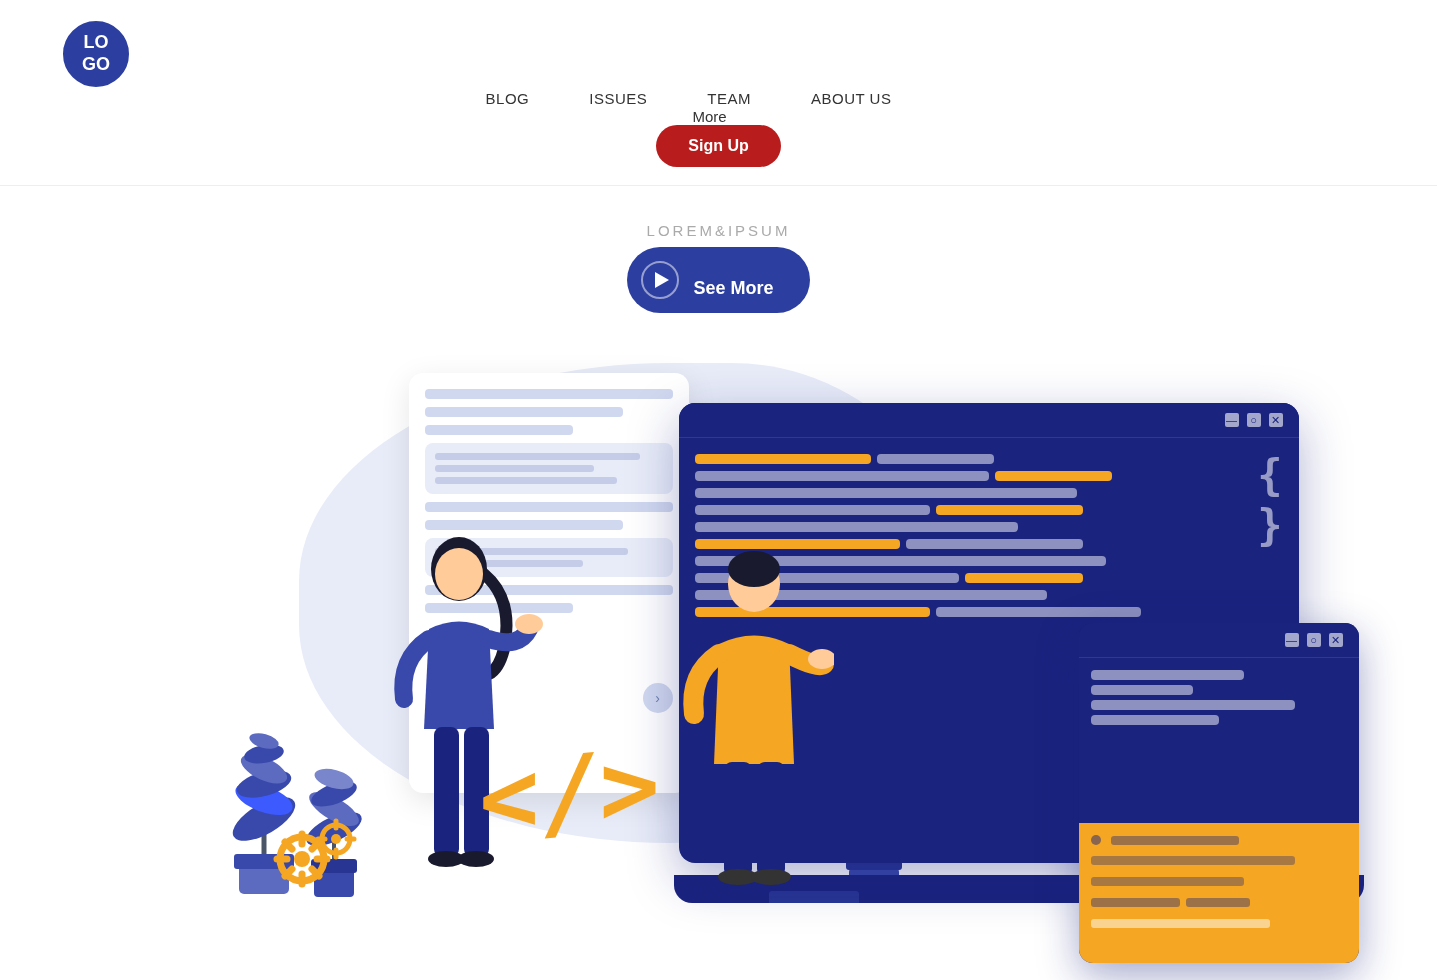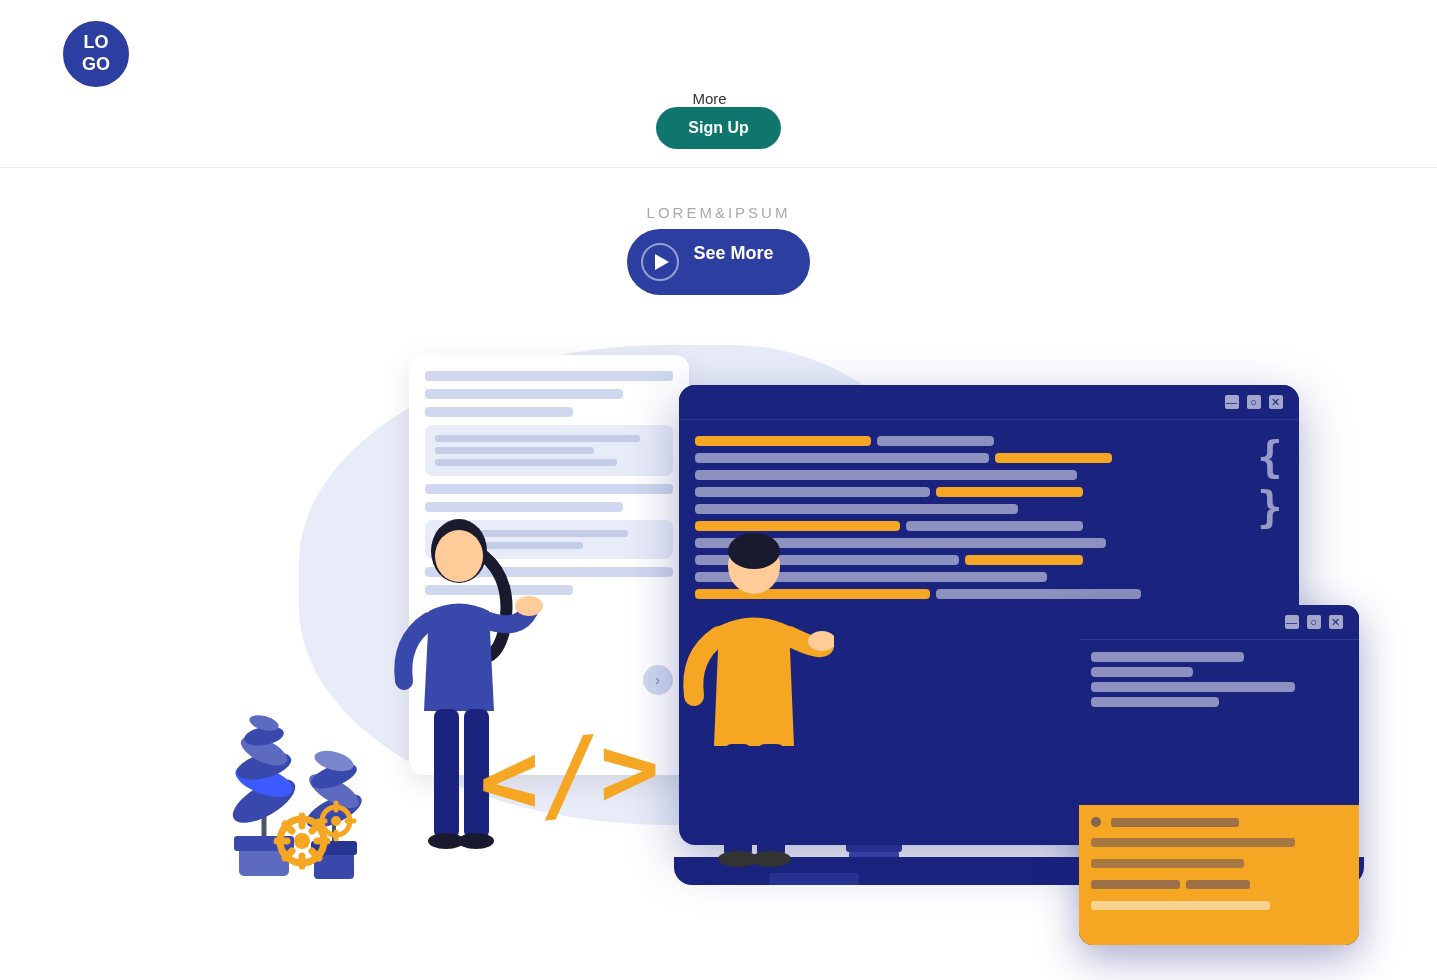--- a/index.html
+++ b/index.html
@@ -42,21 +42,21 @@
     .btn-login {
       background: none;
       border: none;
       cursor: pointer;
       font-size: 15px;
       font-weight: 500;
       color: #333;
       margin-right: 18px;
     }
     .btn-signup {
-      background: #0f766e;
+      background: #b91c1c;
       color: #fff;
       border: none;
       border-radius: 28px;
       padding: 12px 32px;
       font-size: 16px;
       font-weight: 600;
       cursor: pointer;
     }
 
     
@@ -77,21 +77,21 @@
     .hero-title {
       font-size: 92px;
       font-weight: 800;
       color: #1a1a2e;
       letter-spacing: -2px;
       line-height: 1;
       margin-bottom: 28px;
     }
     .btn-see-more {
       display: flex;
-      align-items: flex-start;
+      align-items: flex-end;
       background: #2c3fa0;
       color: #fff;
       border: none;
       border-radius: 40px;
       padding: 14px 36px 14px 14px;
       font-size: 18px;
       font-weight: 600;
       cursor: pointer;
       gap: 14px;
       margin-bottom: 30px;
@@ -305,20 +305,34 @@
 <nav class="navbar">
 
   <div class="logo">
     <svg viewBox="0 0 72 72" width="72" height="72">
       <circle cx="36" cy="36" r="34" fill="#2c3fa0" stroke="#fff" stroke-width="2"></circle>
       <text x="36" y="30" text-anchor="middle" fill="#fff" font-size="18" font-weight="900" font-family="Arial">LO</text>
       <text x="36" y="52" text-anchor="middle" fill="#fff" font-size="18" font-weight="900" font-family="Arial">GO</text>
     </svg>
   </div>
 
+  <ul class="nav-links">
+    <li>
+      <a href="#">BLOG</a>
+    </li>
+    <li>
+      <a href="#">ISSUES</a>
+    </li>
+    <li>
+      <a href="#">TEAM</a>
+    </li>
+    <li>
+      <a href="#">ABOUT US</a>
+    </li>
+  </ul>
 
   <button class="btn-login">More</button>
   <button class="btn-signup">Sign Up</button>
 </nav>
 
 <section class="hero">
   <p class="hero-subtitle">LOREM&amp;IPSUM</p>
 
   <button class="btn-see-more">
     <div class="play-circle">

